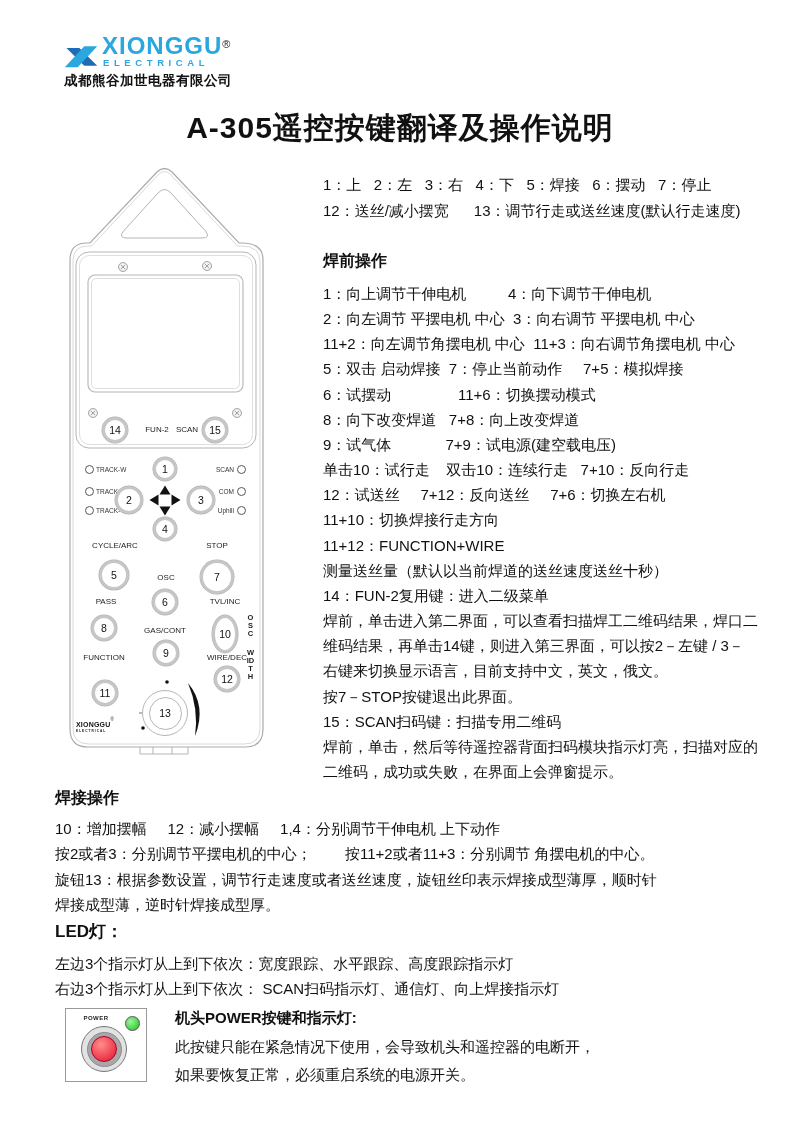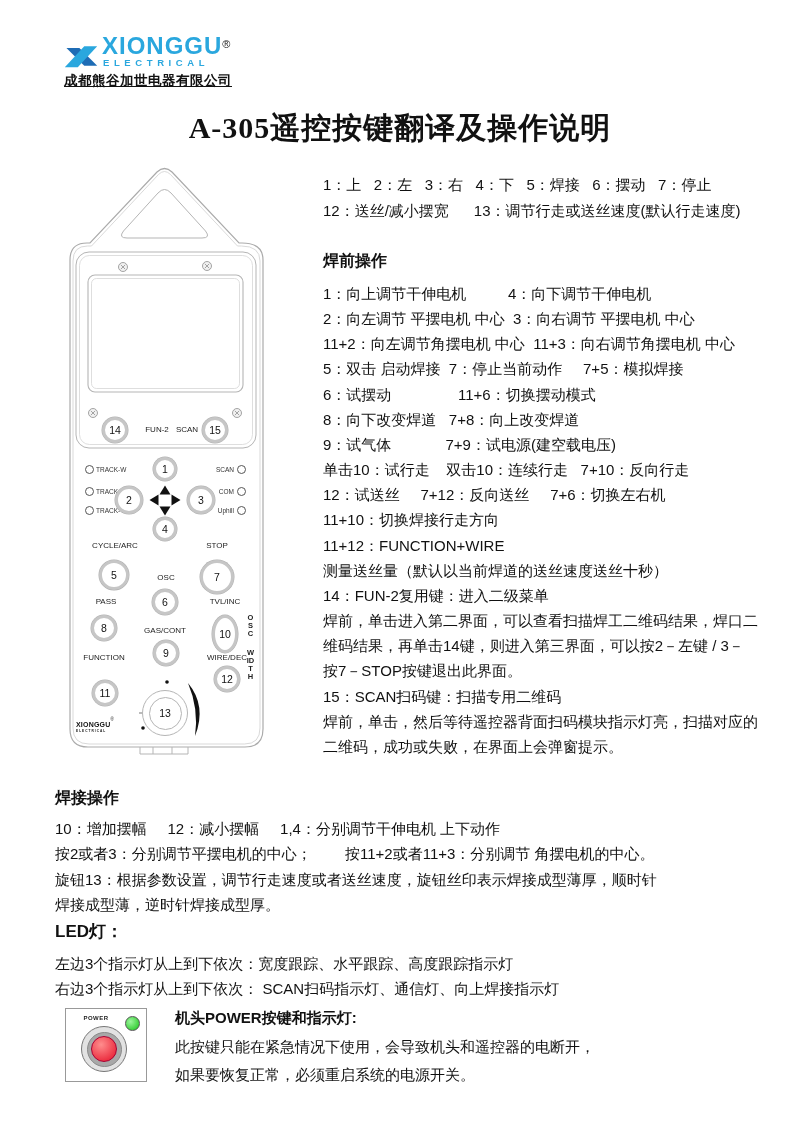--- a/index.html
+++ b/index.html
@@ -8,21 +8,21 @@
   .abs{position:absolute;}
 
   
   .brand-word{font-size:24px;font-weight:bold;letter-spacing:1px;}
   .brand-sub{font-size:9.5px;font-weight:bold;letter-spacing:4.6px;margin-top:1px;}
   .brand-reg{font-size:11px;color:#222;vertical-align:super;}
   .brand-company{font-size:13.5px;font-weight:bold;letter-spacing:0.5px;color:#111;}
 
   
   .doc-title{left:0;top:108px;width:800px;text-align:center;
-             font-family:Liberation Serif, serif;
+             font-family:Liberation Sans, sans-serif;
              font-size:30px;font-weight:bold;letter-spacing:1px;}
 
   
   .tline{white-space:pre-wrap;font-size:15px;}
   #keylist{left:323px;top:172px;width:472px;line-height:26px;}
   #preweld-h{left:323px;top:251px;font-size:16px;font-weight:bold;}
   #preweld{left:323px;top:281px;width:472px;line-height:25.15px;}
   #weld-h{left:55px;top:788px;font-size:16px;font-weight:bold;}
   #weldlines{left:55px;top:816px;width:710px;line-height:25.4px;}
   #led-h{left:55px;top:920px;font-size:17px;font-weight:bold;}
@@ -72,21 +72,21 @@
 
 <div class="page">
 
   <div class="abs" style="left:64px;top:32px;width:240px;height:60px;">
     <svg class="abs" style="left:0;top:9px;" width="34" height="30" viewBox="0 0 42 36">
       <path d="M3,8 L19,8 L41,30 L25,30 Z" fill="#1e6cb5"></path>
       <path d="M25,6 L41,6 L17,32 L1,32 Z" fill="#2aa7de"></path>
     </svg>
     <div class="abs" style="left:38px;top:0px;color:#2aa7de;"><span class="brand-word">XIONGGU</span><span class="brand-reg">®</span></div>
     <div class="abs brand-sub" style="left:39px;top:24px;color:#2aa7de;">ELECTRICAL</div>
-    <div class="abs brand-company" style="left:0px;top:40px;text-decoration:underline;">成都熊谷加世电器有限公司</div>
+    <div class="abs brand-company" style="left:0px;top:40px;">成都熊谷加世电器有限公司</div>
   </div>
 
   <div class="abs doc-title">A-305遥控按键翻译及操作说明</div>
 
   <div class="abs" id="remote">
     <svg width="200" height="600" viewBox="0 0 200 600">
 
       <path d="M4,569 L4,100 Q4,83 21,83 L24,83 L91,12 Q98.5,5 106,12 L173,83 L176,83 Q197,83 197,100 L197,569 Q197,587 179,587 L22,587 Q4,587 4,569 Z" fill="#ffffff" stroke="#ababab" stroke-width="1.2"></path>
 
       <path d="M7,568 L7,101 Q7,86 21.5,86 L25.5,86 L92.5,14.5 Q98.5,8.5 104.5,14.5 L171.5,86 L175.5,86 Q194,86 194,101 L194,568 Q194,584 178.5,584 L23,584 Q7,584 7,568 Z" fill="none" stroke="#cfcfcf" stroke-width="0.8"></path>
@@ -198,20 +198,21 @@
     <div class="tline">8：向下改变焊道   7+8：向上改变焊道</div>
     <div class="tline">9：试气体             7+9：试电源(建空载电压)</div>
     <div class="tline">单击10：试行走    双击10：连续行走   7+10：反向行走</div>
     <div class="tline">12：试送丝     7+12：反向送丝     7+6：切换左右机</div>
     <div class="tline">11+10：切换焊接行走方向</div>
     <div class="tline">11+12：FUNCTION+WIRE</div>
     <div class="tline">测量送丝量（默认以当前焊道的送丝速度送丝十秒）</div>
     <div class="tline">14：FUN-2复用键：进入二级菜单</div>
     <div class="tline">焊前，单击进入第二界面，可以查看扫描焊工二维码结果，焊口二</div>
     <div class="tline">维码结果，再单击14键，则进入第三界面，可以按2－左键 / 3－</div>
+    <div class="tline">右键来切换显示语言，目前支持中文，英文，俄文。</div>
     <div class="tline">按7－STOP按键退出此界面。</div>
     <div class="tline">15：SCAN扫码键：扫描专用二维码</div>
     <div class="tline">焊前，单击，然后等待遥控器背面扫码模块指示灯亮，扫描对应的</div>
     <div class="tline">二维码，成功或失败，在界面上会弹窗提示。</div>
   </div>
 
   <div class="abs" id="weld-h">焊接操作</div>
   <div class="abs" id="weldlines">
     <div class="tline">10：增加摆幅     12：减小摆幅     1,4：分别调节干伸电机 上下动作</div>
     <div class="tline">按2或者3：分别调节平摆电机的中心；        按11+2或者11+3：分别调节 角摆电机的中心。</div>

